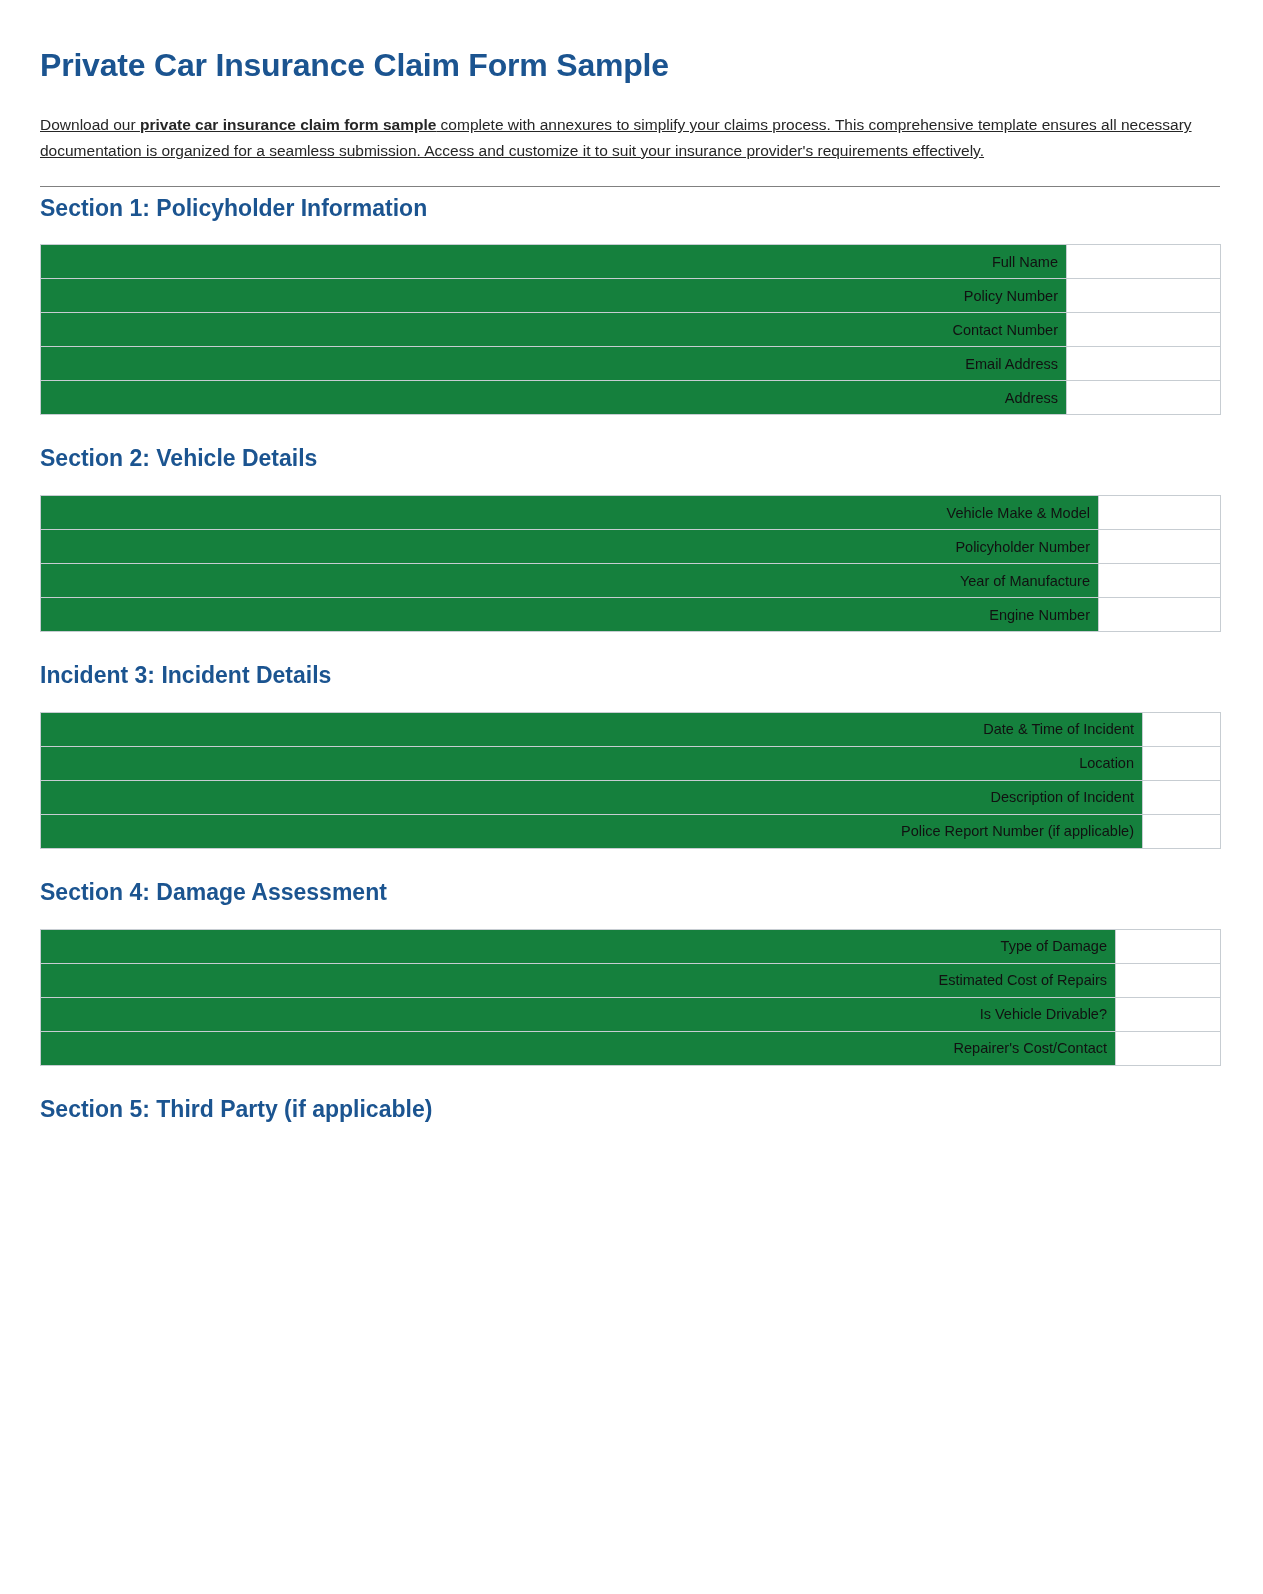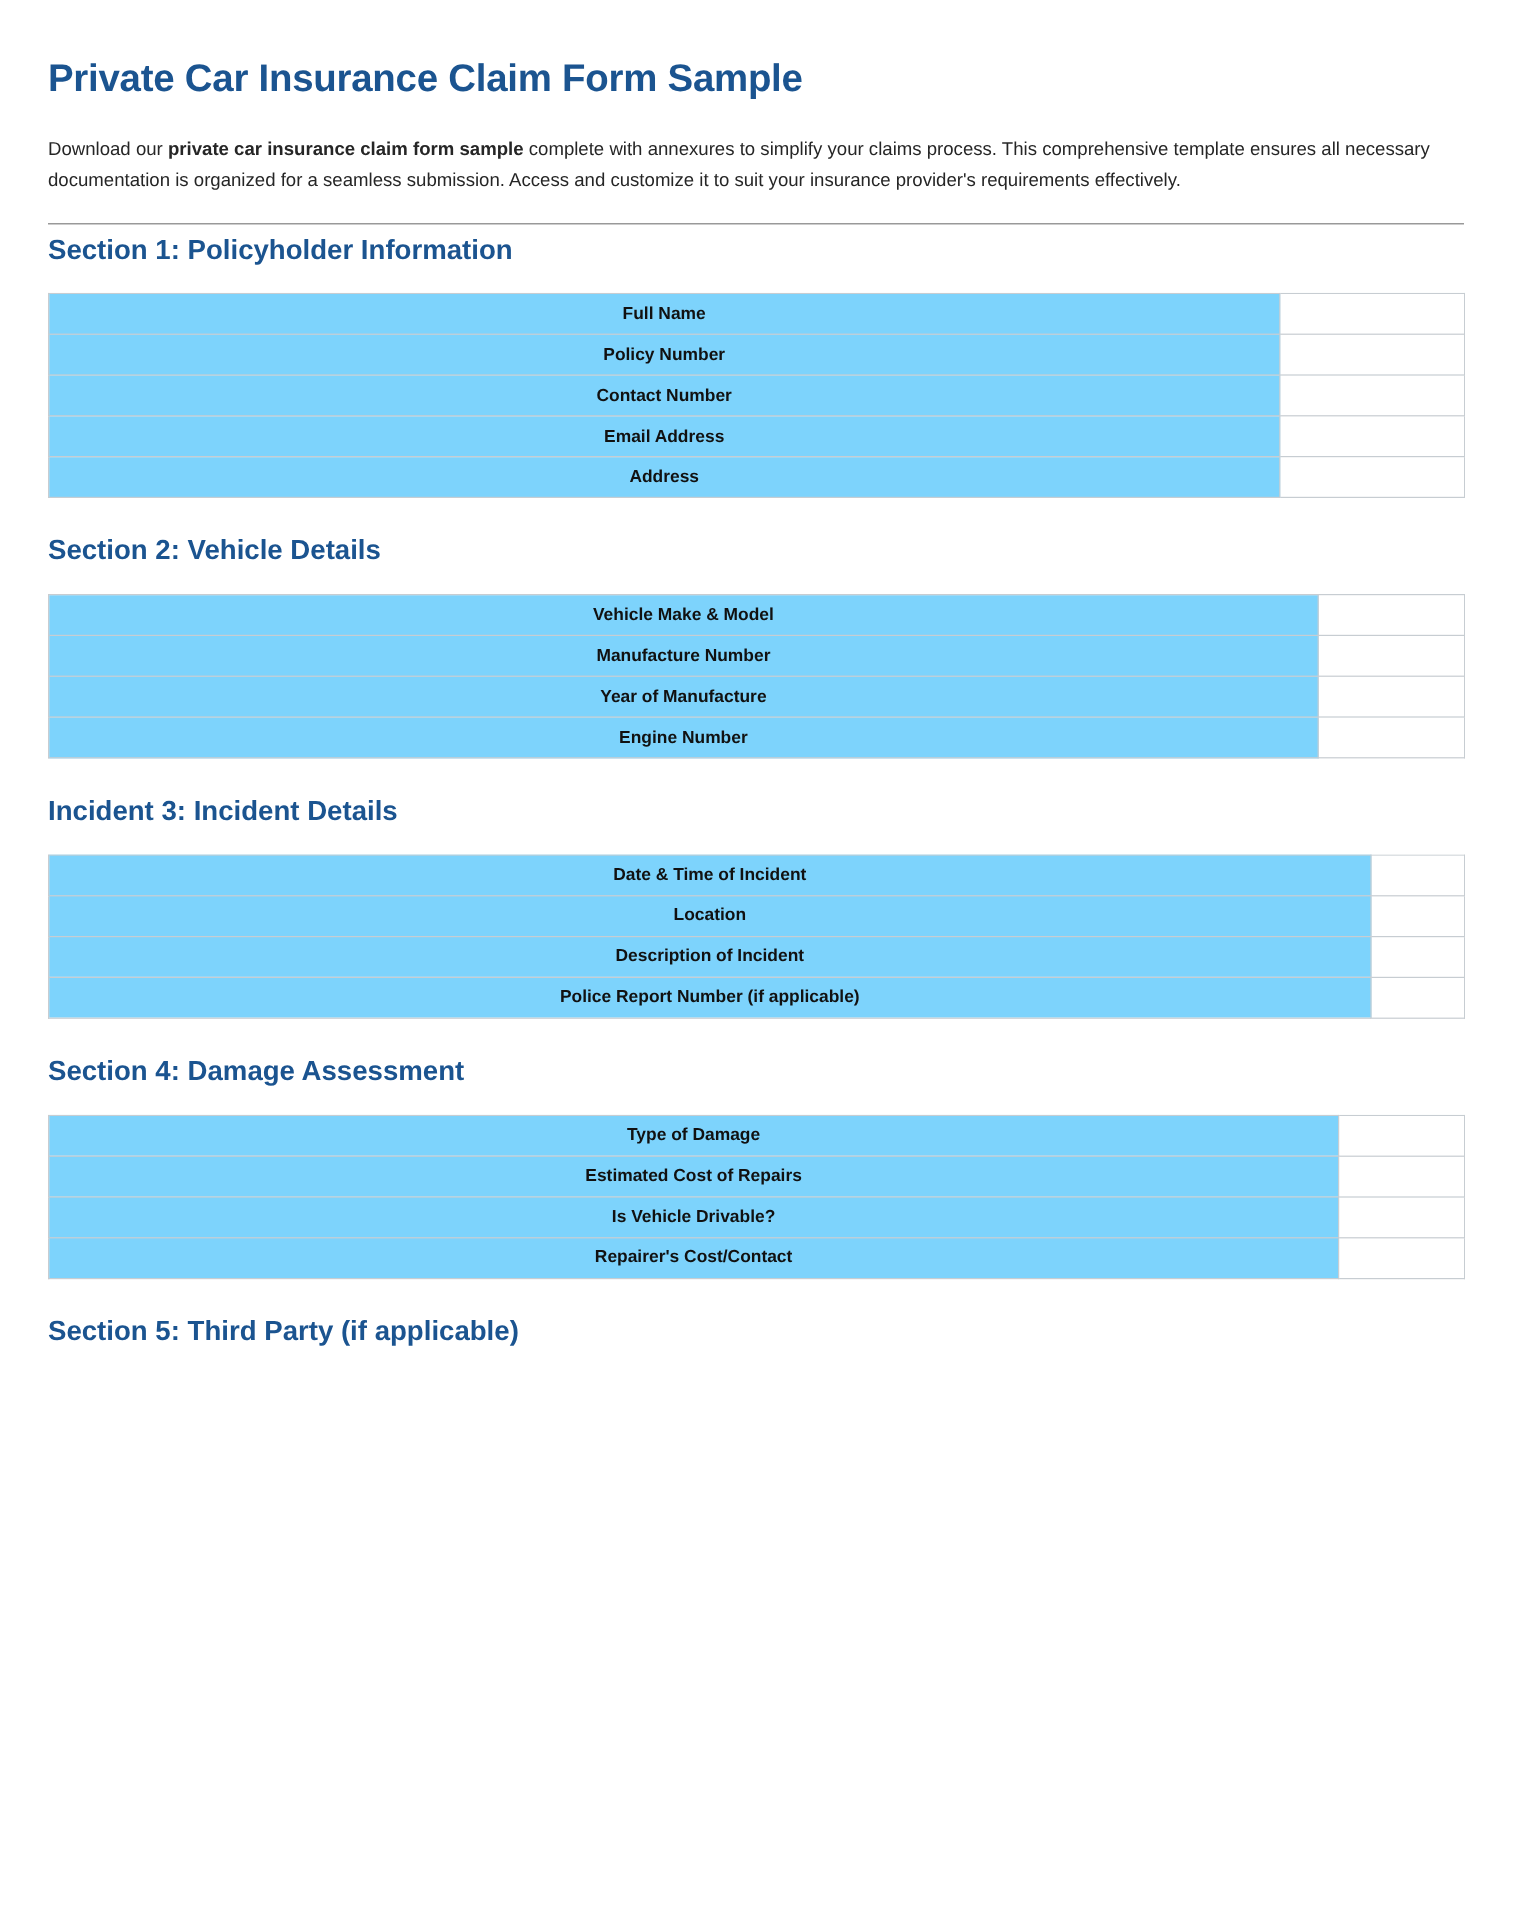--- a/index.html
+++ b/index.html
@@ -39,20 +39,21 @@
     letter-spacing: -0.2px;
     line-height: 1.2;
   }
   .intro {
     font-size: 15.5px;
     line-height: 1.65;
     color: #262626;
     margin: 0;
     padding-top: 28px;
     max-width: 1160px;
+    text-decoration: underline;
   }
   .intro b {
     font-weight: bold;
   }
   .divider {
     border: none;
     border-top: 1px solid #808080;
     margin: 0;
     width: 1180px;
     margin-top: 22px;
@@ -72,23 +73,23 @@
     table-layout: fixed;
     margin: 0 0 22px 0;
   }
   table.form-table td {
     border: 1px solid #c7cdd2;
     height: 34px;
     padding: 0 8px;
     box-sizing: border-box;
   }
   td.label-cell {
-    background: #7dd3fc;
-    text-align: center;
-    font-weight: bold;
+    background: #15803d;
+    text-align: right;
+    font-weight: normal;
     font-size: 14.5px;
     color: #111111;
     vertical-align: middle;
   }
   td.value-cell {
     background: #ffffff;
   }
   .sec5-wrap {
     overflow: hidden;
   }
@@ -143,21 +144,21 @@
             <colgroup>
               <col style="width: 1058px;">
               <col style="width: 122px;">
             </colgroup>
             <tbody>
               <tr>
                 <td class="label-cell">Vehicle Make &amp; Model</td>
                 <td class="value-cell"></td>
               </tr>
               <tr>
-                <td class="label-cell">Manufacture Number</td>
+                <td class="label-cell">Policyholder Number</td>
                 <td class="value-cell"></td>
               </tr>
               <tr>
                 <td class="label-cell">Year of Manufacture</td>
                 <td class="value-cell"></td>
               </tr>
               <tr>
                 <td class="label-cell">Engine Number</td>
                 <td class="value-cell"></td>
               </tr>

